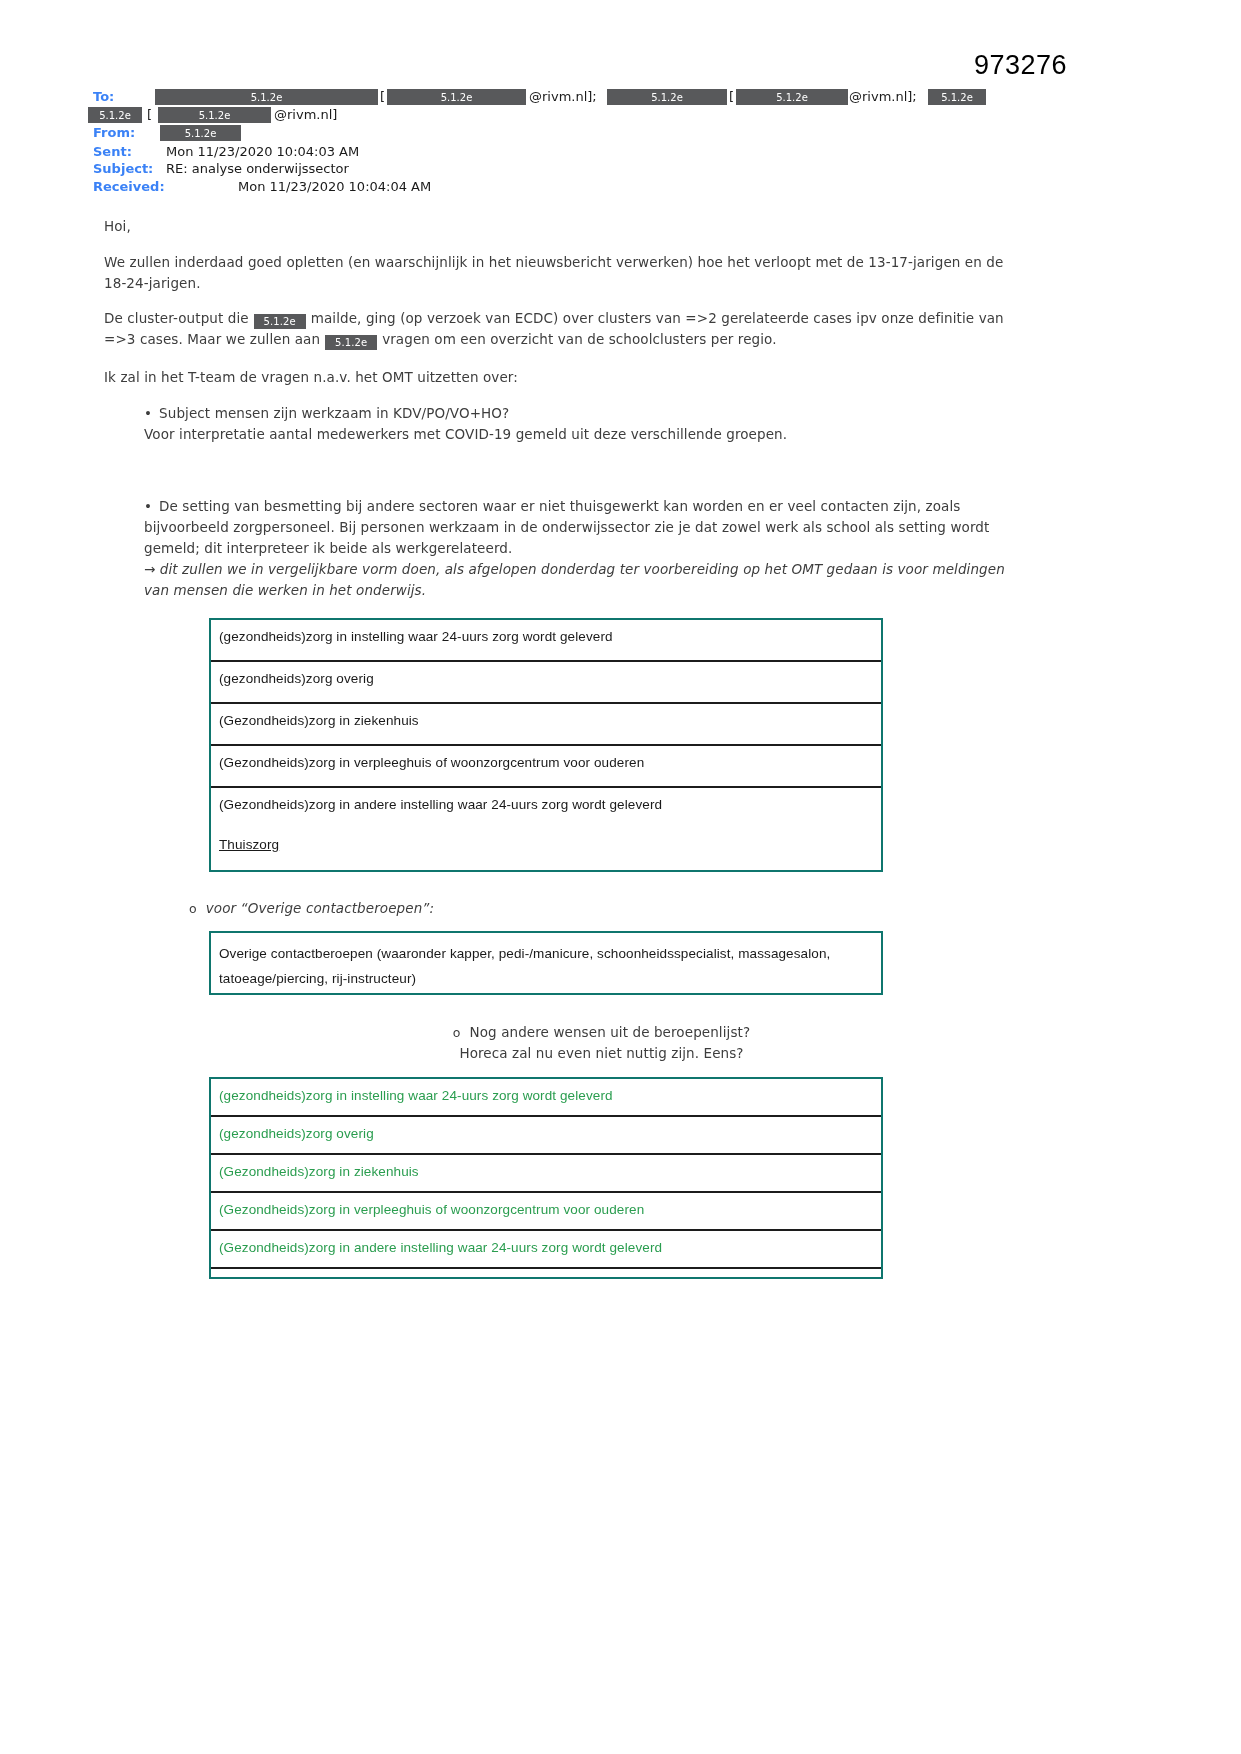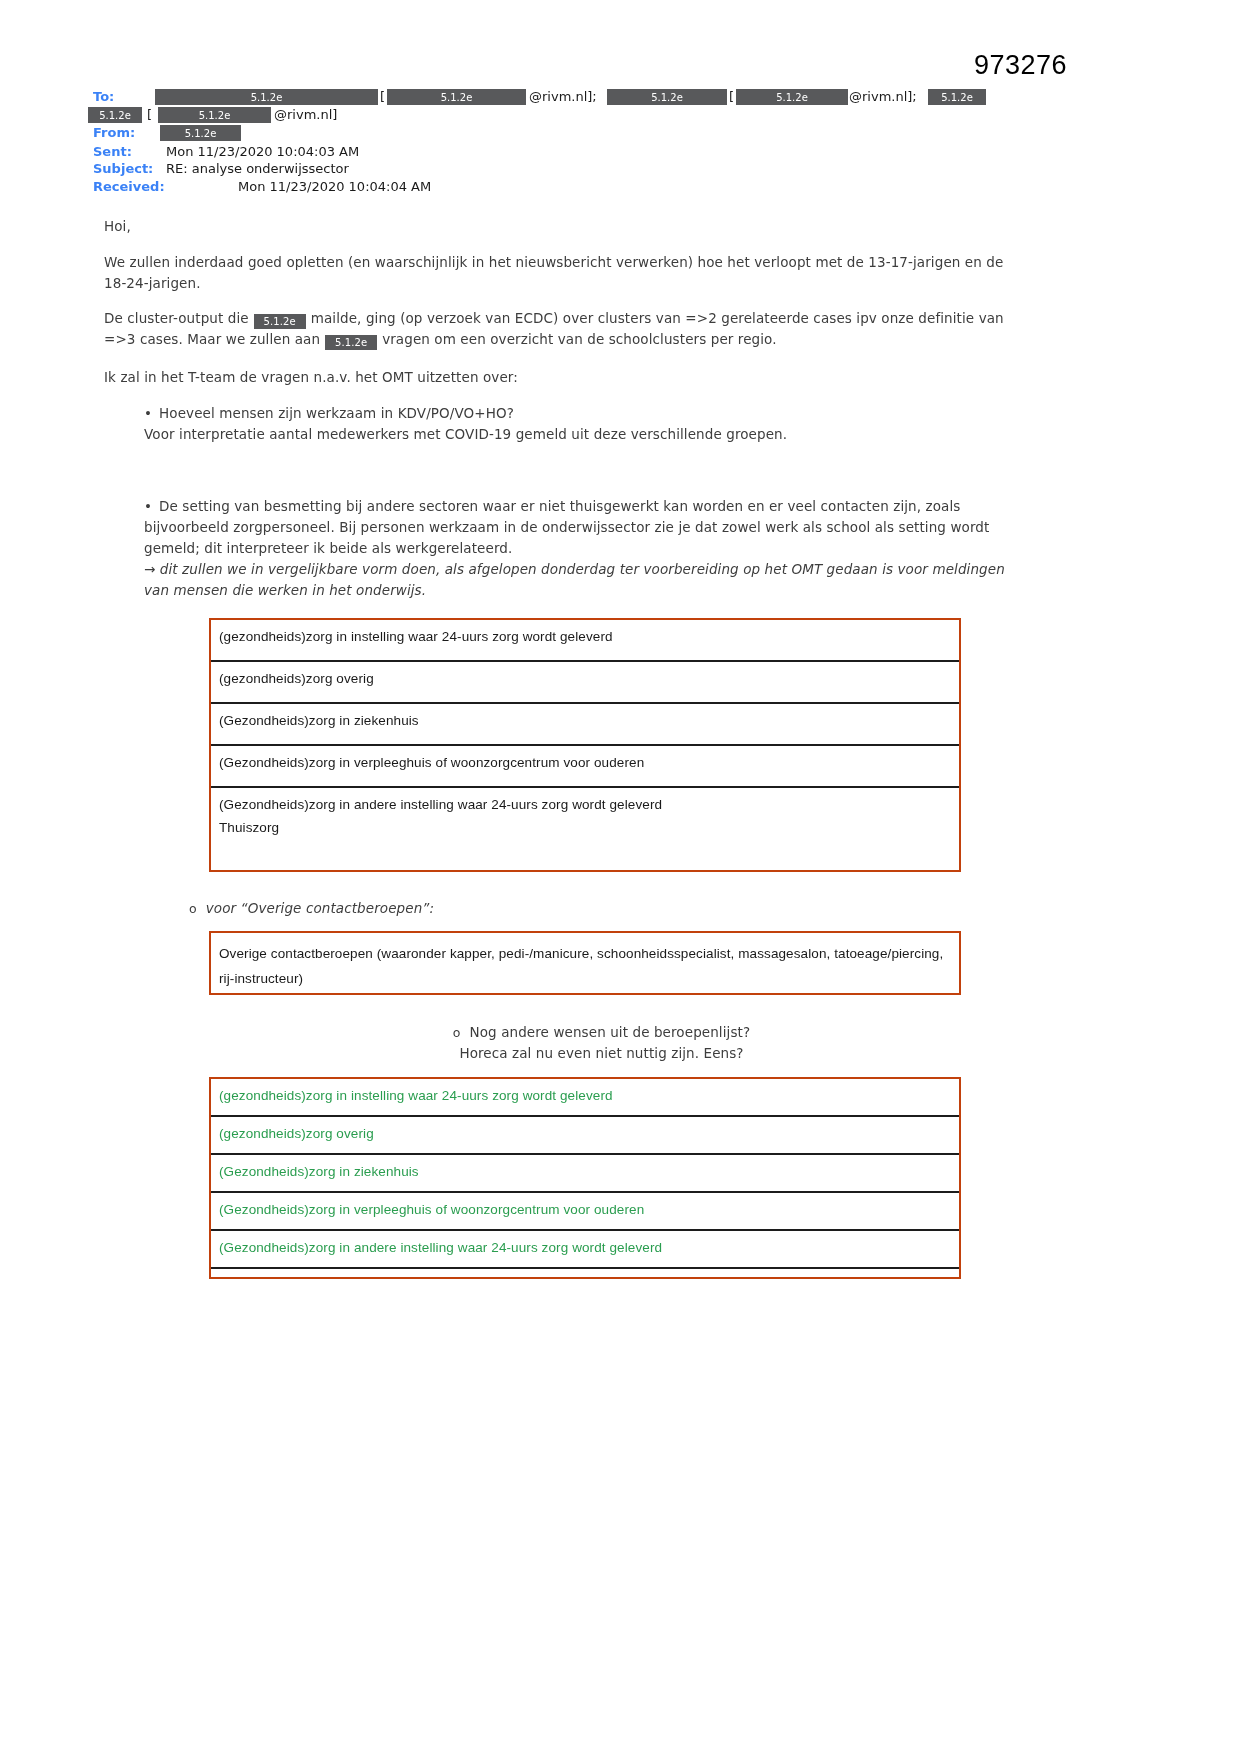--- a/index.html
+++ b/index.html
@@ -43,35 +43,35 @@
   .sub3 { margin-top:27px;text-align:center; }
   .b { margin-right:7px; }
   .o { margin-right:9px; font-style:normal; font-size:12.5px; }
   .redact-inline {
     display:inline-flex; width:52px; height:15px; background:#58595b; color:#fff;
     font-size:10px; align-items:center; justify-content:center;
     vertical-align:-2px; margin:0 5px;
   }
   
   .dtable {
-    margin-left:105px; width:752px; border:2px solid #c2410c;
+    margin-left:105px; width:674px; border:2px solid #0f766e;
     font-family:"Liberation Sans", sans-serif; font-size:13.5px;
     color:#1a1a1a; line-height:17px;
   }
   .t1 { margin-top:17px; }
   .t2 { margin-top:12px; }
   .t3 { margin-top:13px; }
   .trow { border-bottom:2px solid #1c1c1c; padding:8px 8px 0 8px; }
   .trow:last-child { border-bottom:none; }
   .h42 { height:42px; }
   .h82 { height:82px; }
   .h60 { height:60px; line-height:25px; }
   .h38 { height:38px; }
   .cut-strip { height:8px; padding:0; border-bottom:none; }
-  .thuiszorg { display:block; margin-top:6px; }
+  .thuiszorg { display:block; margin-top:23px;text-decoration:underline; }
   .block { display:block; }
   .green .trow { color:#2a9d4f; }
 </style>
 </head>
 <body>
 
 <div class="page">
 
   <div class="doc-number">973276</div>
 
@@ -122,21 +122,21 @@
     <div class="p1">We zullen inderdaad goed opletten (en waarschijnlijk in het nieuwsbericht verwerken) hoe het verloopt met de 13-17-jarigen en de 18-24-jarigen.</div>
 
     <div class="p2">
       <span>De cluster-output die</span><span class="redact-inline">5.1.2e</span><span>mailde, ging (op verzoek van ECDC) over clusters van =&gt;2 gerelateerde cases ipv onze definitie van =&gt;3 cases. Maar we zullen aan</span><span class="redact-inline">5.1.2e</span><span>vragen om een overzicht van de schoolclusters per regio.</span>
     </div>
 
     <div class="p3">Ik zal in het T-team de vragen n.a.v. het OMT uitzetten over:</div>
 
     <div class="bullet1">
       <div>
-        <span class="b">•</span><span>Hoeveel mensen zijn werkzaam in KDV/PO/VO+HO?</span>
+        <span class="b">•</span><span>Subject mensen zijn werkzaam in KDV/PO/VO+HO?</span>
       </div>
       <div>Voor interpretatie aantal medewerkers met COVID-19 gemeld uit deze verschillende groepen.</div>
     </div>
 
     <div class="bullet2">
       <span class="b">•</span><span>De setting van besmetting bij andere sectoren waar er niet thuisgewerkt kan worden en er veel contacten zijn, zoals bijvoorbeeld zorgpersoneel. Bij personen werkzaam in de onderwijssector zie je dat zowel werk als school als setting wordt gemeld; dit interpreteer ik beide als werkgerelateerd.</span>
     </div>
 
     <div class="arrow-note">→ dit zullen we in vergelijkbare vorm doen, als afgelopen donderdag ter voorbereiding op het OMT gedaan is voor meldingen van mensen die werken in het onderwijs.</div>
 

